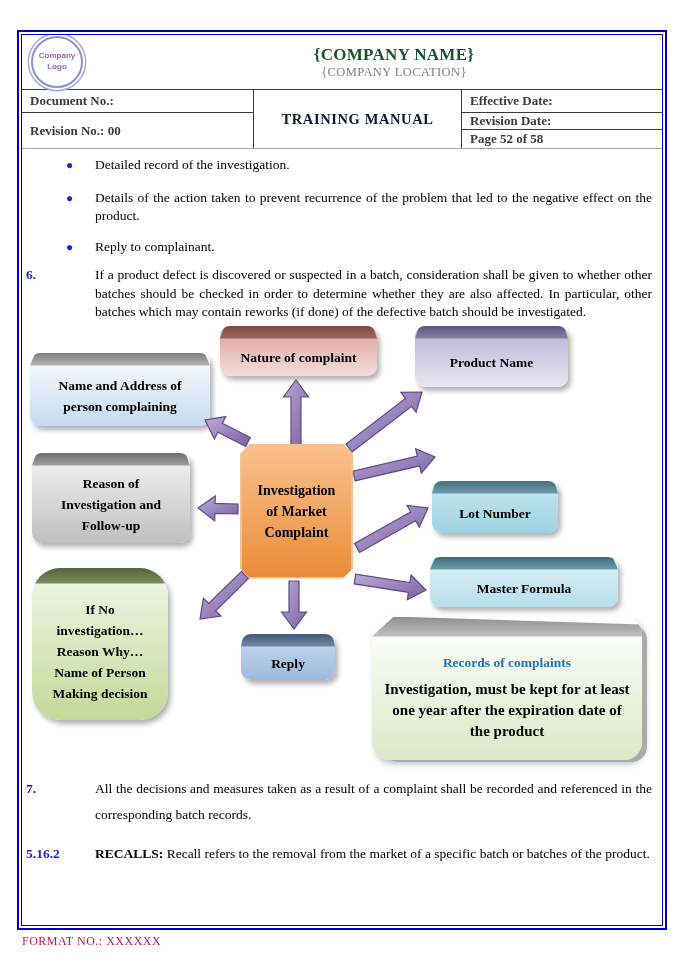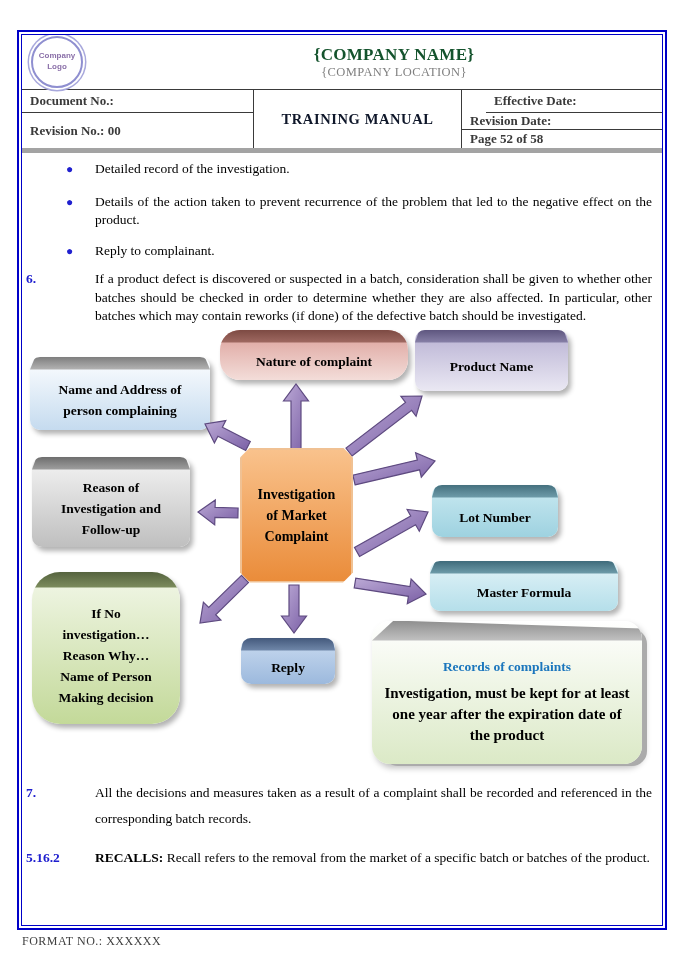--- a/index.html
+++ b/index.html
@@ -5,41 +5,41 @@
   * { margin:0; padding:0; box-sizing:border-box; }
   html,body { background:#ffffff; width:685px; height:964px; overflow:hidden;
               font-family:"Liberation Serif","DejaVu Serif",serif; }
 
   
   .page { position:absolute; left:17px; top:30px; width:650px; height:900px;
           border:2.5px solid #0000c8; padding:2px; background:#fff; }
   .page-inner { width:100%; height:100%; border:1.5px solid #0000c8; overflow:hidden; }
 
   
-  .header-table { width:100%; border-bottom:5px solid #a3a3a3; }
+  .header-table { width:100%; border-bottom:1px solid #a3a3a3; }
   .hrow1 { position:relative; height:54px; display:flex; align-items:center; }
   .logo { position:absolute; left:9px; top:1px; width:52px; height:52px; border-radius:50%;
           border:2px solid #8f8fd0; box-shadow:0 0 0 2px #ffffff, 0 0 0 3.5px #a8a8dc;
           display:flex; flex-direction:column; align-items:center; justify-content:center;
           font-family:"Liberation Sans",sans-serif; font-size:8px; font-weight:bold;
           color:#8a6fa8; line-height:1.35; background:#fff; }
   .name-block { width:100%; text-align:center; padding-left:104px; line-height:1.15; }
   .company-name { font-size:17px; font-weight:bold; color:#14532d; letter-spacing:.3px; }
   .company-location { font-size:12.5px; color:#808080; letter-spacing:.4px; }
 
   .hgrid { display:grid; grid-template-columns:231px 209px auto;
            grid-template-rows:23px 17px 18px; border-top:1px solid #3a3a3a;
            font-size:13px; font-weight:bold; color:#3a3a3a; }
   .cell { display:flex; align-items:center; padding-left:8px; }
   .doc-no   { grid-column:1; grid-row:1; border-bottom:1px solid #3a3a3a; }
   .rev-no   { grid-column:1; grid-row:2 / span 2; }
   .manual-title { grid-column:2; grid-row:1 / span 3; justify-content:center; padding-left:0;
                   font-size:14.5px; color:#0f172a; letter-spacing:.6px; border-left:1px solid #3a3a3a;
                   border-right:1px solid #3a3a3a; }
-  .eff-date { grid-column:3; grid-row:1; border-bottom:1px solid #3a3a3a;margin-left:24px; }
+  .eff-date { grid-column:3; grid-row:1; border-bottom:1px solid #3a3a3a; }
   .rev-date { grid-column:3; grid-row:2; border-bottom:1px solid #3a3a3a; }
   .page-no  { grid-column:3; grid-row:3; }
 
   
   .content { padding:0 10px 0 2px; }
   .para { font-size:13.5px; line-height:18.5px; color:#000; }
   .bullet-row { display:flex; padding-left:42px; }
   .bullet-row .dot { width:29px; flex:none; color:#2020cf; font-size:12px; line-height:18.5px; }
   .bullet-row .btxt { flex:1; text-align:justify; }
   .mt7{margin-top:7px;} .mt14{margin-top:14px;} .mt12{margin-top:12px;} .mt10{margin-top:10px;}
@@ -54,22 +54,22 @@
   .diagram { position:relative; width:638px; height:444px; margin-top:2px; margin-left:-2px; }
   .arrows { position:absolute; left:0; top:0; z-index:3; pointer-events:none; }
   .dbox { position:absolute; z-index:2; overflow:hidden; border-radius:10px;
           display:flex; flex-direction:column; align-items:center; justify-content:center;
           text-align:center; font-weight:bold; font-size:13.5px; color:#000;
           padding-top:13px; box-shadow:3px 4px 5px rgba(0,0,0,.3); }
   .bevel { position:absolute; top:0; left:0; right:0; height:13px;
            clip-path:polygon(3% 0, 97% 0, 100% 100%, 0 100%); }
   .dlabel { white-space:pre-line; line-height:21px; position:relative; }
 
-  .nature   { left:198px; top:2px;   width:188px; height:50px;
-              background:linear-gradient(#dca09a,#f3ddd9);border-radius:20px; }
+  .nature   { left:198px; top:2px;   width:157px; height:50px;
+              background:linear-gradient(#dca09a,#f3ddd9); }
   .nature .bevel { background:linear-gradient(#7d4a43,#a06a62); }
 
   .product  { left:393px; top:2px;   width:153px; height:61px;
               background:linear-gradient(#b7b0d2,#eae8f3); }
   .product .bevel { background:linear-gradient(#5e567f,#8881a8); }
 
   .nameaddr { left:8px;   top:29px;  width:180px; height:73px;
               background:linear-gradient(#fdfeff,#c5dbef); line-height:22px; }
   .nameaddr .bevel { background:linear-gradient(#7e7e7e,#b5b5b5); }
 
@@ -82,21 +82,21 @@
   .lot .bevel { background:linear-gradient(#45707e,#6f9dab); }
 
   .result   { left:10px;  top:129px; width:158px; height:90px;
               background:linear-gradient(#f4f4f4,#bfbfbf); }
   .result .bevel { background:linear-gradient(#6e6e6e,#a0a0a0); }
 
   .master   { left:408px; top:233px; width:188px; height:50px;
               background:linear-gradient(#e2f3f8,#b5dfea); }
   .master .bevel { background:linear-gradient(#3f6b7b,#6f9dab); }
 
-  .greenbox { left:10px;  top:244px; width:148px; height:152px; border-radius:28px;
+  .greenbox { left:10px;  top:244px; width:136px; height:152px; border-radius:28px;
               background:linear-gradient(#f2f7e8,#c3d999); padding-top:16px; }
   .greenbox .bevel { height:16px; clip-path:polygon(6% 0, 94% 0, 100% 100%, 0 100%);
                      background:linear-gradient(#55633f,#7d8d5e); }
 
   .reply    { left:219px; top:310px; width:94px;  height:46px;
               background:linear-gradient(#cadbf0,#9cb9dd); }
   .reply .bevel { background:linear-gradient(#44597c,#7189ab); }
 
   .records  { left:350px; top:293px; width:270px; height:143px; border-radius:18px;
               background:linear-gradient(#ffffff,#dbe9c6); padding:20px 12px 0 12px;
@@ -107,21 +107,21 @@
   .records-body { position:relative; line-height:21px; font-size:15px; }
 
   .central  { left:218px; top:120px; width:113px; height:135px; z-index:4;
               background:linear-gradient(#f9c28c,#ea8c3a); border:2px solid #f0c193;
               border-radius:8px; padding-top:0; font-size:14px; box-shadow:none;
               clip-path:polygon(10px 0, calc(100% - 10px) 0, 100% 10px,
                 100% calc(100% - 10px), calc(100% - 10px) 100%, 10px 100%,
                 0 calc(100% - 10px), 0 10px); }
 
   
-  .footer { position:absolute; left:22px; top:934px; font-size:12px; color:#404040;
+  .footer { position:absolute; left:22px; top:934px; font-size:12px; color:#be185d;
             letter-spacing:.5px; }
 </style>
 </head>
 <body>
 
 <div class="page">
   <div class="page-inner">
 
     <div class="header-table">
       <div class="hrow1">

